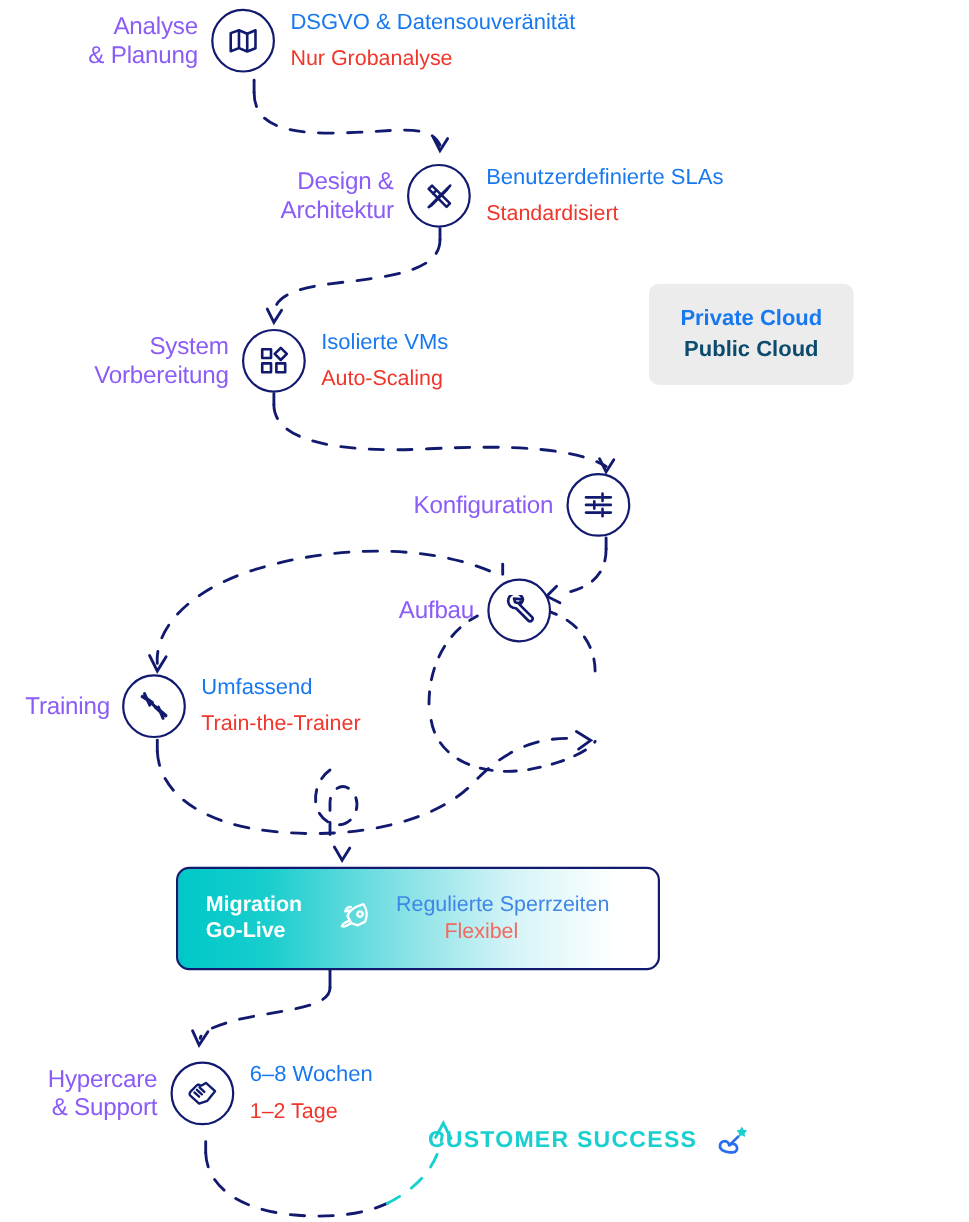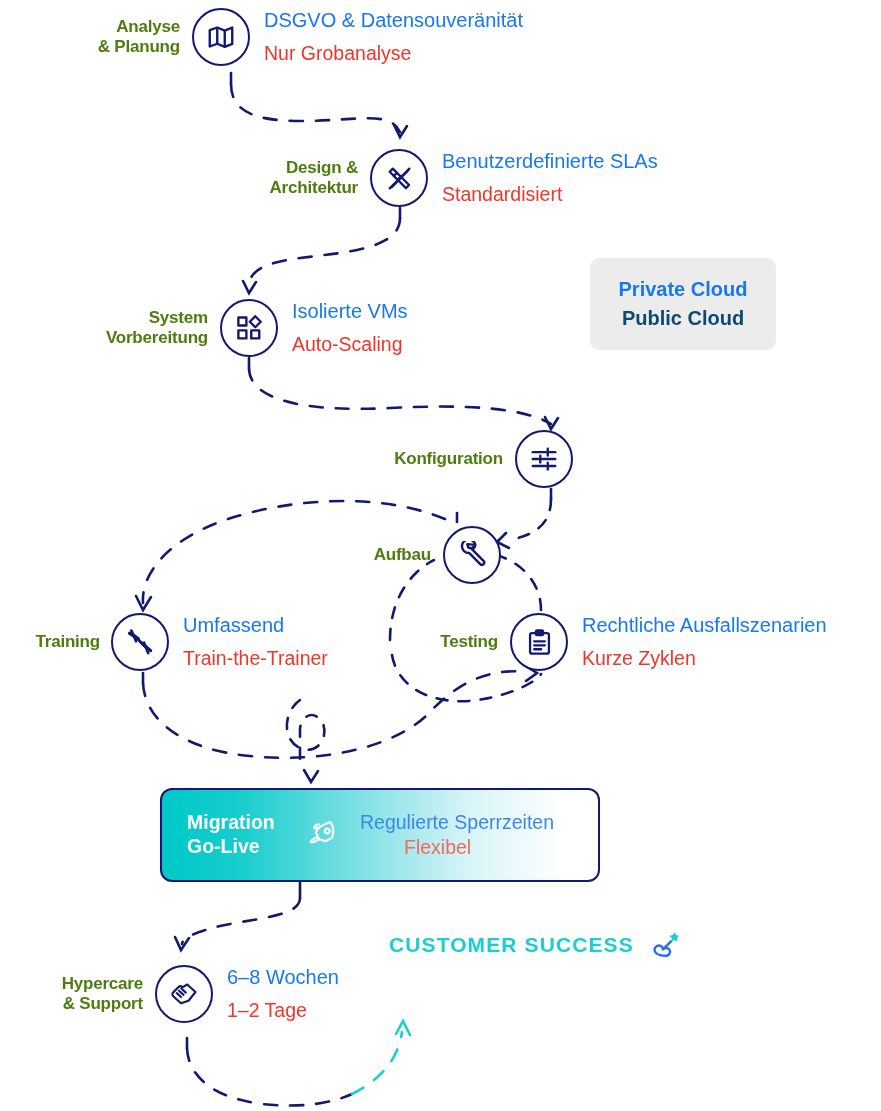--- a/index.html
+++ b/index.html
@@ -10,23 +10,23 @@
   }
   #stage{position:absolute;left:0;top:0;width:881px;height:1111px;}
 
   
   #paths{position:absolute;left:0;top:0;width:881px;height:1111px;z-index:1;}
 
   
   .node{position:absolute;display:flex;align-items:center;z-index:3;}
 
   .node-label{
-    color:#4d7c0f;
-    font-weight:700;
-    font-size:17px;
+    color:#8b5cf6;
+    font-weight:400;
+    font-size:22px;
     line-height:1.18;
     text-align:right;
     white-space:pre-line;
     letter-spacing:-0.2px;
   }
   .node-label.l-left{text-align:right;}
 
   .circle{
     width:58px;height:58px;border-radius:50%;
     border:2.2px solid #111a6e;
@@ -61,21 +61,21 @@
   #banner .b-title{
     color:#ffffff;font-weight:700;font-size:19.5px;line-height:1.22;
     text-align:left;white-space:pre-line;margin-left:25px;width:105px;
   }
   #banner .b-rocket{margin-left:14px;width:40px;display:flex;align-items:center;justify-content:center;}
   #banner .b-pair{margin-left:14px;line-height:1.2;}
   #banner .b-pair .blue{color:#3f86e8;font-size:19.5px;}
   #banner .b-pair .red{color:#f2695f;font-size:19.5px;margin-top:2px;margin-left:44px;}
 
   
-  #cs{position:absolute;left:389px;top:927px;z-index:4;display:flex;align-items:center;}
+  #cs{position:absolute;left:389px;top:1019px;z-index:4;display:flex;align-items:center;}
   #cs .cs-text{
     color:#19cfcf;font-weight:700;font-size:21px;letter-spacing:1.1px;
   }
   #cs .cs-icon{margin-left:10px;display:flex;align-items:center;}
 </style>
 </head>
 <body>
 
 <div id="stage">
 
@@ -229,38 +229,20 @@
           <path d="M15.2 12.6 L18.6 20.8" stroke-width="2.2" fill="none"></path>
         </svg>
       </span>
     </div>
     <div class="pair" style="margin-left:14px;">
       <div class="blue">Umfassend</div>
       <div class="red">Train-the-Trainer</div>
     </div>
   </div>
 
-  <div class="node" style="left:413px; top:613px;">
-    <div class="node-label l-left" style="width:85px;">Testing</div>
-    <div class="circle" style="margin-left:12px;">
-      <span>
-        <svg width="29" height="29" viewBox="0 0 24 24" fill="none" stroke="#111a6e" stroke-width="1.9" stroke-linejoin="round" stroke-linecap="round">
-          <rect x="4.2" y="4.2" width="15.6" height="17" rx="1.6"></rect>
-          <rect x="9" y="1.9" width="6" height="4" rx="1" fill="#111a6e"></rect>
-          <path d="M7.6 11 H16.4"></path>
-            <path d="M7.6 14.3 H16.4"></path>
-            <path d="M7.6 17.6 H13.4"></path>
-        </svg>
-      </span>
-    </div>
-    <div class="pair" style="margin-left:14px;">
-      <div class="blue">Rechtliche Ausfallszenarien</div>
-      <div class="red">Kurze Zyklen</div>
-    </div>
-  </div>
 
   <div class="node" style="left:25px; top:965px;">
     <div class="node-label l-left" style="width:118px;">Hypercare
 &amp; Support</div>
     <div class="circle" style="margin-left:12px;">
       <span>
         <svg width="30" height="30" viewBox="0 0 24 24" fill="none" stroke="#111a6e" stroke-width="1.7" stroke-linejoin="round" stroke-linecap="round">
           <path d="M11.4 6.3 L14.6 4.4 L21.2 10.4 L15.6 17.4 L9.6 19.4 L3.4 13.8
                    C2.4 12.9 2.5 11.6 3.4 10.7 L7.6 6.4 C8.5 5.5 9.8 5.5 10.7 6.4"></path>
           <path d="M6.2 11.3 L9.6 14.4"></path>

